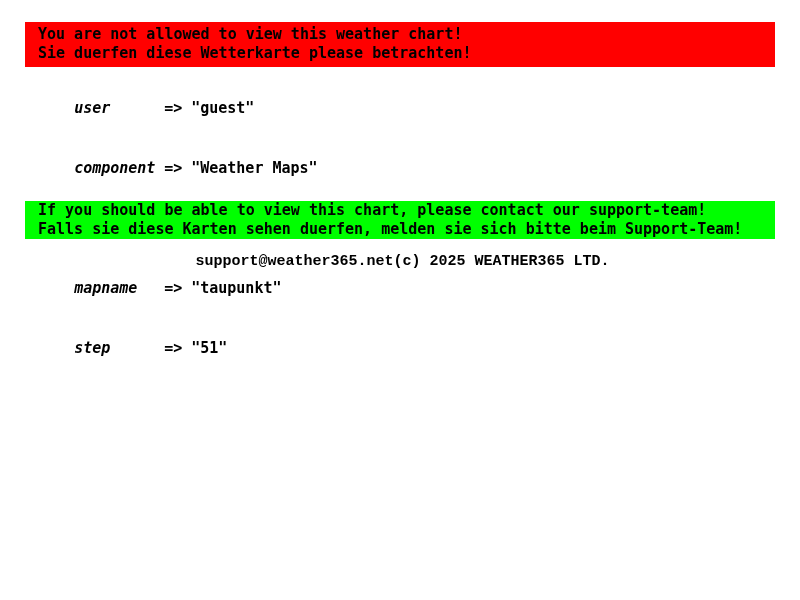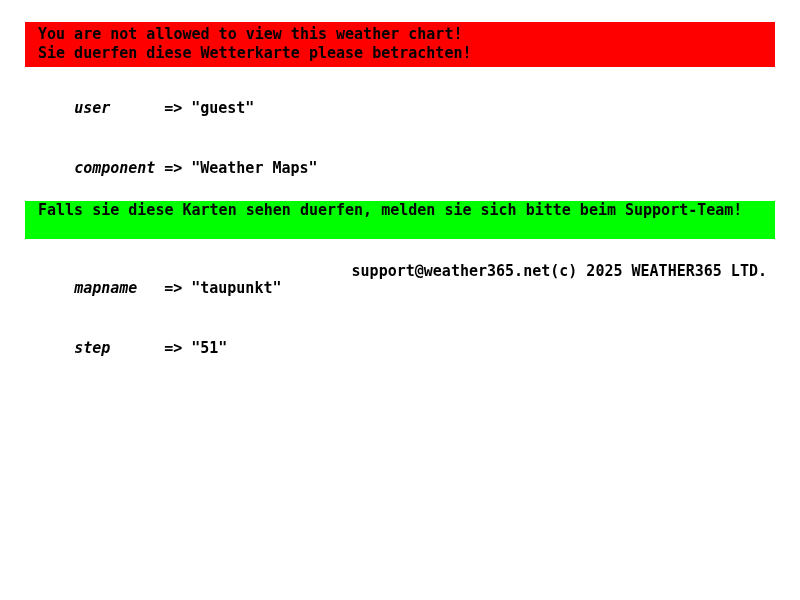--- a/index.html
+++ b/index.html
@@ -58,26 +58,27 @@
   }
   .kv-arrow {
     display: inline-block;
   }
   .kv-value {
     margin-left: 9px;
   }
   .footer {
     position: absolute;
     left: 38px;
-    top: 262px;
+    top: 252px;
     width: 729px;
     display: flex;
-    justify-content: flex-end;
+    justify-content: center;
     line-height: 19px;
     white-space: pre;
+    font-family: Liberation Mono, monospace;
   }
 </style>
 </head>
 <body>
 
 <div class="banner banner-error">
   <div class="banner-line">You are not allowed to view this weather chart!</div>
   <div class="banner-line">Sie duerfen diese Wetterkarte please betrachten!</div>
 </div>
 
@@ -93,19 +94,20 @@
   </div>
   <div class="kv-row">
     <span class="kv-key">mapname</span><span class="kv-arrow">=&gt;</span><span class="kv-value">"taupunkt"</span>
   </div>
   <div class="kv-row">
     <span class="kv-key">step</span><span class="kv-arrow">=&gt;</span><span class="kv-value">"51"</span>
   </div>
 </div>
 
 <div class="banner banner-info">
+  <div class="banner-line">If you should be able to view this chart, please contact our support-team!</div>
   <div class="banner-line">Falls sie diese Karten sehen duerfen, melden sie sich bitte beim Support-Team!</div>
 </div>
 
 <div class="footer">
   <span>support@weather365.net</span>
   <span>(c) 2025 WEATHER365 LTD.</span>
 </div>
 
 </body></html>

